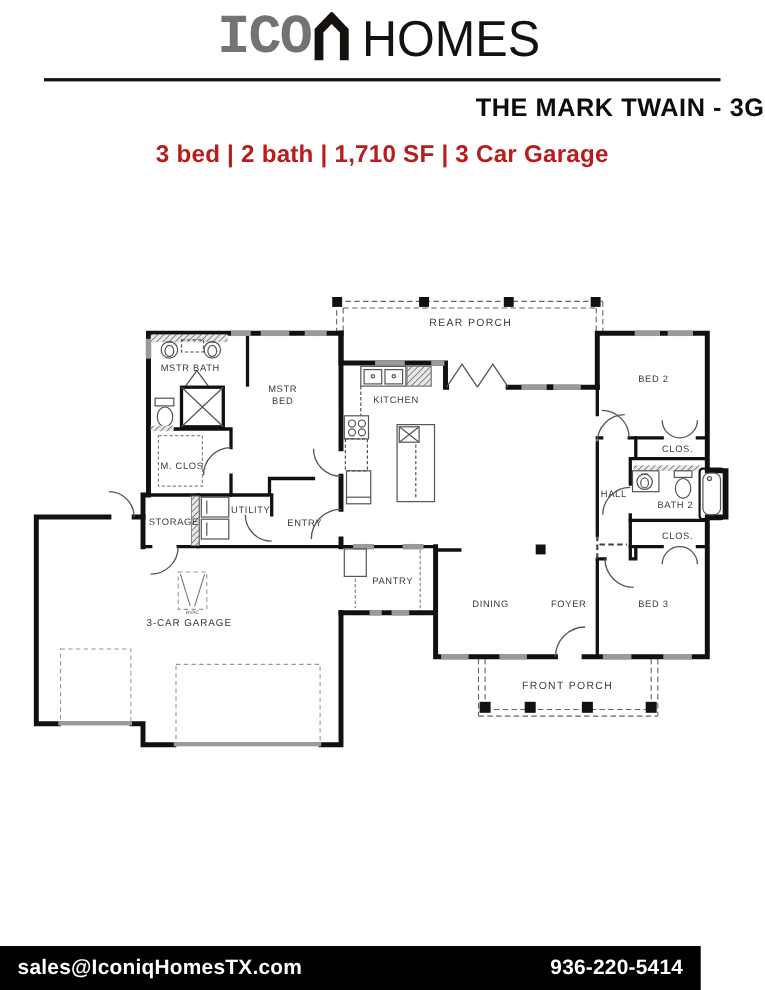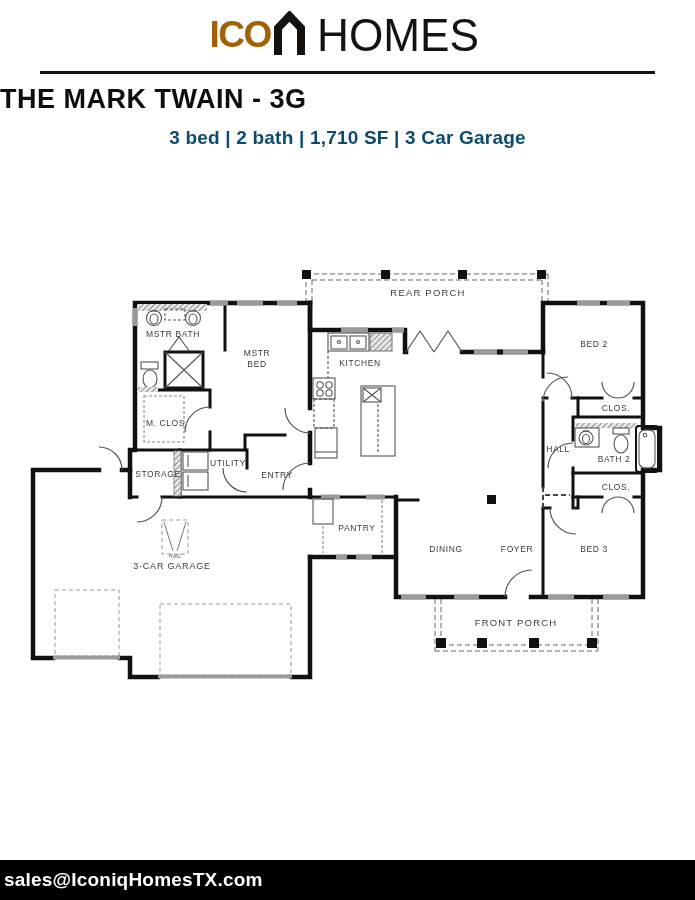--- a/index.html
+++ b/index.html
@@ -6,48 +6,48 @@
   body{
     width:695px;height:900px;position:relative;background:#ffffff;
     font-family:"Liberation Sans", sans-serif;overflow:hidden;
   }
   .header{position:absolute;top:0;left:0;width:695px;text-align:center;}
   .logo-row{
     position:absolute;top:8px;left:0;width:695px;height:54px;
     display:flex;align-items:center;justify-content:center;gap:0;
   }
   .logo-bold{
-    font-size:37px;font-weight:bold;color:#a16207;letter-spacing:-1.5px;line-height:54px;
+    font-size:50px;font-weight:bold;color:#737373;letter-spacing:-1.5px;line-height:54px;font-family:Liberation Mono, monospace;
   }
   .logo-house{display:inline-block;margin:0 1px 0 2px;}
   .logo-light{
     font-size:46px;font-weight:400;color:#14110f;letter-spacing:0px;line-height:54px;
     margin-left:10px;transform:scaleX(.96);transform-origin:left center;
   }
   .rule{position:absolute;top:71px;left:40px;width:615px;height:3px;background:#131313;}
   .plan-title{
-    position:absolute;top:84px;left:0;width:695px;text-align:left;
-    font-size:27px;font-weight:bold;color:#0d0d0d;letter-spacing:.5px;
+    position:absolute;top:84px;left:0;width:695px;text-align:right;
+    font-size:23px;font-weight:bold;color:#0d0d0d;letter-spacing:.5px;
   }
   .plan-specs{
     position:absolute;top:127px;left:0;width:695px;text-align:center;
-    font-size:19px;font-weight:bold;color:#0c4a6e;letter-spacing:.2px;
+    font-size:22px;font-weight:bold;color:#b91c1c;letter-spacing:.2px;
   }
   svg.plan{position:absolute;top:0;left:0;}
   .room-label{
     font-family:"Liberation Sans",sans-serif;font-size:8.5px;fill:#3b3b3b;
     letter-spacing:.6px;text-anchor:middle;
   }
   .porch-label{font-size:9.5px;letter-spacing:1.2px;}
   .garage-label{font-size:9px;letter-spacing:.8px;}
   .tiny-label{font-size:4.5px;letter-spacing:0;fill:#555;}
   .footer{
-    position:absolute;top:860px;left:0;width:695px;height:40px;background:#000;
+    position:absolute;top:860px;left:0;width:637px;height:40px;background:#000;
     display:flex;align-items:center;justify-content:space-between;
-    padding:0 4px;box-sizing:border-box;
+    padding:0 16px;box-sizing:border-box;
   }
   .footer span{color:#fff;font-size:19px;font-weight:bold;letter-spacing:.2px;}
 </style>
 </head>
 <body>
 
 <div class="header">
   <div class="logo-row">
     <span class="logo-bold">ICO</span>
     <span class="logo-house">
@@ -256,13 +256,14 @@
     <text class="room-label" x="517" y="552">FOYER</text>
     <text class="room-label" x="594" y="552">BED 3</text>
     <text class="room-label tiny-label" x="175" y="558">HVAC</text>
     <text class="room-label garage-label" x="172" y="569">3-CAR GARAGE</text>
     <text class="room-label porch-label" x="516" y="626">FRONT PORCH</text>
   </g>
 </svg>
 
 <div class="footer">
   <span>sales@IconiqHomesTX.com</span>
+  <span>936-220-5414</span>
 </div>
 
 </body></html>

